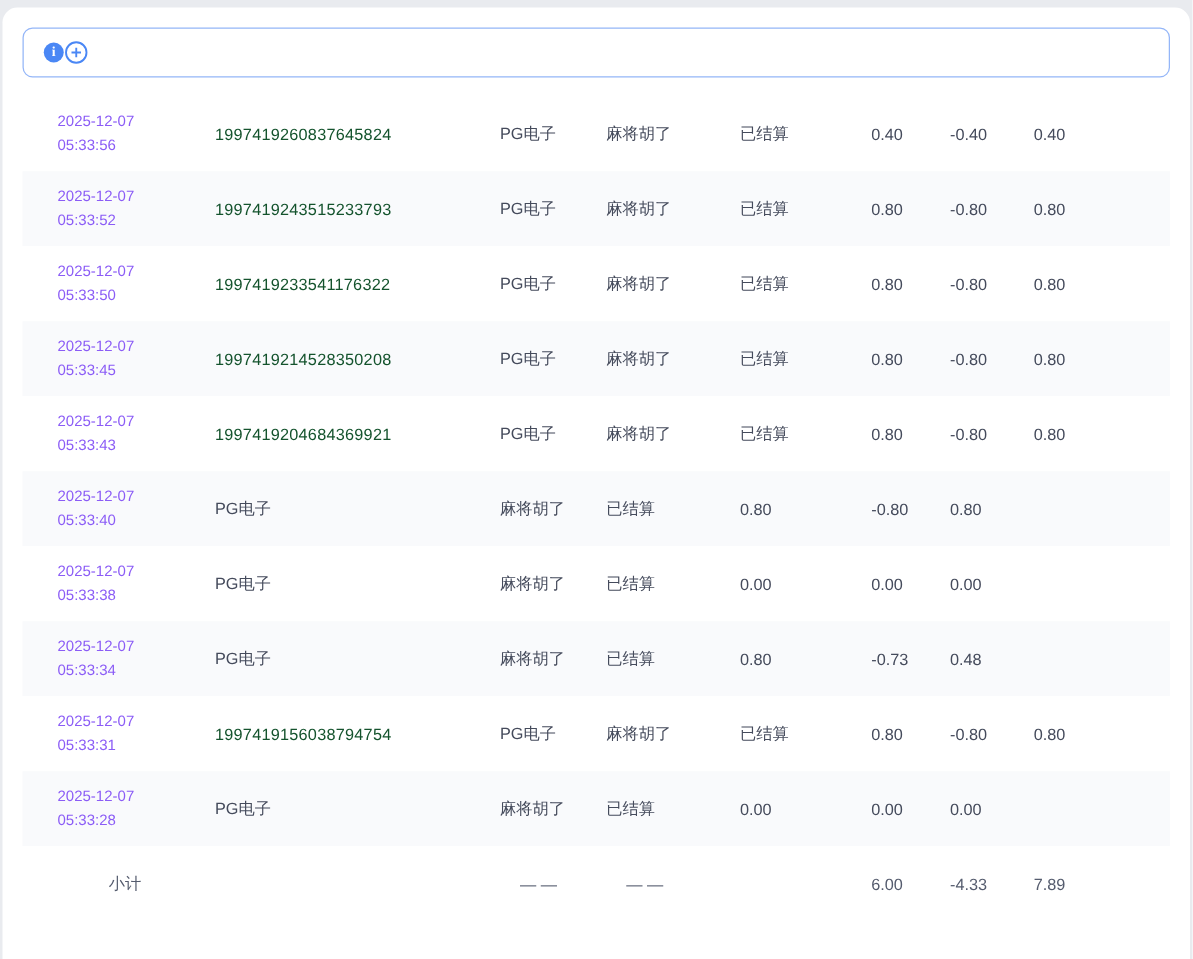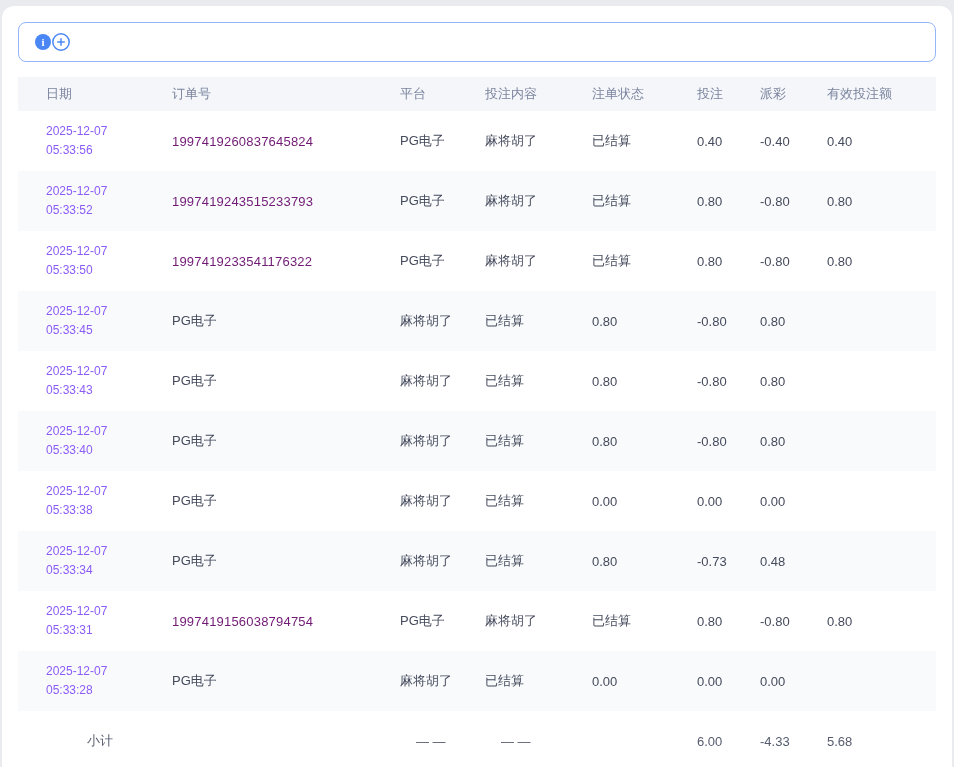--- a/index.html
+++ b/index.html
@@ -69,21 +69,21 @@
     font-size: 13px;
   }
   .tbody .trow { height: 60px; background: #ffffff; }
   .tbody .trow.alt { background: #f9fafc; }
   .cell { overflow: hidden; white-space: nowrap; }
   .cell-date {
     font-size: 12px;
     line-height: 19px;
     color: #8b5cf6;
   }
-  .cell-order { font-size: 13px; color: #701a75; letter-spacing: 0.2px; }
+  .cell-order { font-size: 13px; color: #14532d; letter-spacing: 0.2px; }
   .tfoot .trow { height: 60px; background: #ffffff; color: #555c6e; }
   .tfoot .cell-label { padding-left: 41px; }
   .tfoot .dash { padding-left: 16px; color: #565d70; }
 </style>
 </head>
 <body>
 
 <div class="panel">
 
   <div class="banner">
@@ -92,30 +92,20 @@
       <svg width="20" height="20" viewBox="0 0 20 20">
         <circle cx="10" cy="10" r="8.2" fill="none" stroke="#4a87f5" stroke-width="1.5"></circle>
         <line x1="10" y1="6.2" x2="10" y2="13.8" stroke="#4a87f5" stroke-width="1.5"></line>
         <line x1="6.2" y1="10" x2="13.8" y2="10" stroke="#4a87f5" stroke-width="1.5"></line>
       </svg>
     </span>
   </div>
 
   <div class="table">
 
-    <div class="trow thead">
-      <div class="cell">日期</div>
-      <div class="cell">订单号</div>
-      <div class="cell">平台</div>
-      <div class="cell">投注内容</div>
-      <div class="cell">注单状态</div>
-      <div class="cell">投注</div>
-      <div class="cell">派彩</div>
-      <div class="cell">有效投注额</div>
-    </div>
 
     <div class="tbody">
       <div class="trow">
         <div class="cell cell-date">
           <div>2025-12-07</div>
           <div>05:33:56</div>
         </div>
         <div class="cell cell-order">1997419260837645824</div>
         <div class="cell">PG电子</div>
         <div class="cell">麻将胡了</div>
@@ -151,33 +141,35 @@
         <div class="cell">0.80</div>
         <div class="cell">-0.80</div>
         <div class="cell">0.80</div>
       </div>
 
       <div class="trow alt">
         <div class="cell cell-date">
           <div>2025-12-07</div>
           <div>05:33:45</div>
         </div>
+        <div class="cell cell-order">1997419214528350208</div>
         <div class="cell">PG电子</div>
         <div class="cell">麻将胡了</div>
         <div class="cell">已结算</div>
         <div class="cell">0.80</div>
         <div class="cell">-0.80</div>
         <div class="cell">0.80</div>
       </div>
 
       <div class="trow">
         <div class="cell cell-date">
           <div>2025-12-07</div>
           <div>05:33:43</div>
         </div>
+        <div class="cell cell-order">1997419204684369921</div>
         <div class="cell">PG电子</div>
         <div class="cell">麻将胡了</div>
         <div class="cell">已结算</div>
         <div class="cell">0.80</div>
         <div class="cell">-0.80</div>
         <div class="cell">0.80</div>
       </div>
 
       <div class="trow alt">
         <div class="cell cell-date">
@@ -248,18 +240,18 @@
 
     <div class="tfoot">
       <div class="trow">
         <div class="cell cell-label">小计</div>
         <div class="cell"></div>
         <div class="cell dash">— —</div>
         <div class="cell dash">— —</div>
         <div class="cell"></div>
         <div class="cell">6.00</div>
         <div class="cell">-4.33</div>
-        <div class="cell">5.68</div>
+        <div class="cell">7.89</div>
       </div>
     </div>
 
   </div>
 </div>
 
 </body></html>

